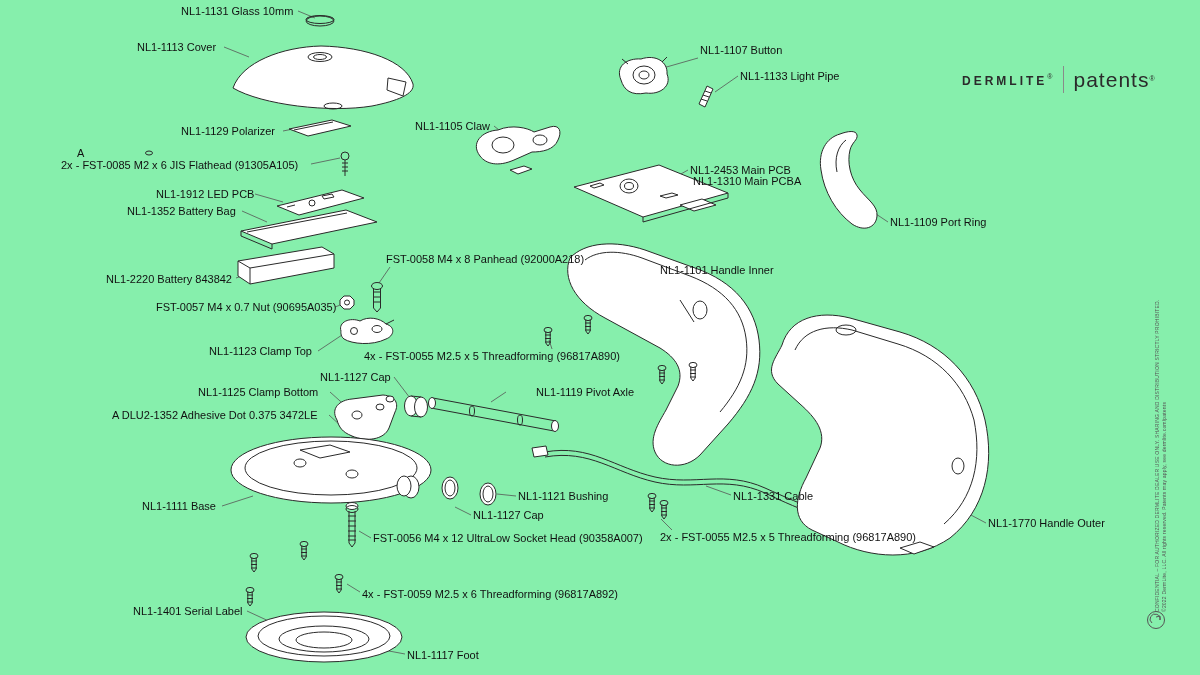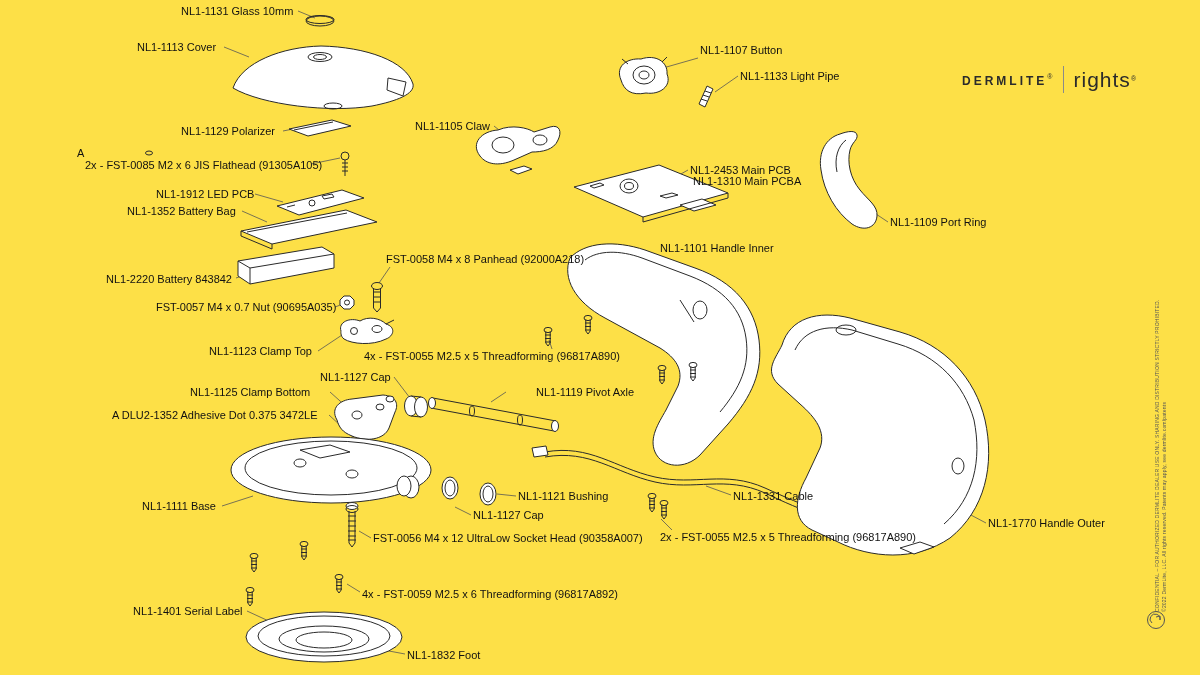--- a/index.html
+++ b/index.html
@@ -1,16 +1,16 @@
 <!DOCTYPE html>
 <html><head>
 <meta charset="utf-8">
 <style>
   html,body{margin:0;padding:0;background:#e8e8e8}
-  .stage{position:relative;width:1200px;height:675px;background:#fde047;overflow:hidden;
+  .stage{position:relative;width:1200px;height:675px;background:#86efac;overflow:hidden;
          font-family:"Liberation Sans",sans-serif;margin:0 auto}
   .art{position:absolute;left:0;top:0}
   .lbl{position:absolute;font-size:11px;line-height:12px;color:#111;white-space:nowrap}
   .brand{position:absolute;left:962px;top:66px;display:flex;align-items:center;gap:10px}
   .brand .derm{font-size:12px;font-weight:700;letter-spacing:3px;color:#2b2b2b}
   .brand .nailio{font-size:21px;font-weight:500;letter-spacing:1px;color:#2b2b2b}
   .brand .reg{font-size:7px;vertical-align:super;color:#2b2b2b}
   .brand .bar{width:1px;height:27px;background:#8a8a8a}
   .legal{position:absolute;font-size:5px;line-height:7px;color:#555;white-space:nowrap;
          transform-origin:0 0;transform:rotate(-90deg);letter-spacing:.2px}
@@ -260,56 +260,56 @@
     <g stroke="#555">
       <circle cx="1156" cy="620" r="8.5"></circle>
       <path d="M1152,623 a5,5 0 1 1 8,-3 M1160,620 l0,-4 -4,1"></path>
     </g>
   </svg>
 
   <div class="lbl" style="left:181px;top:5px">NL1-1131 Glass 10mm</div>
   <div class="lbl" style="left:137px;top:41px">NL1-1113 Cover</div>
   <div class="lbl" style="left:181px;top:125px">NL1-1129 Polarizer</div>
   <div class="lbl" style="left:77px;top:147px">A</div>
-  <div class="lbl" style="left:85px;top:159px">2x - FST-0085 M2 x 6 JIS Flathead (91305A105)</div>
+  <div class="lbl" style="left:61px;top:159px">2x - FST-0085 M2 x 6 JIS Flathead (91305A105)</div>
   <div class="lbl" style="left:156px;top:188px">NL1-1912 LED PCB</div>
   <div class="lbl" style="left:127px;top:205px">NL1-1352 Battery Bag</div>
   <div class="lbl" style="left:106px;top:273px">NL1-2220 Battery 843842</div>
   <div class="lbl" style="left:156px;top:301px">FST-0057 M4 x 0.7 Nut (90695A035)</div>
   <div class="lbl" style="left:209px;top:345px">NL1-1123 Clamp Top</div>
   <div class="lbl" style="left:320px;top:371px">NL1-1127 Cap</div>
-  <div class="lbl" style="left:190px;top:386px">NL1-1125 Clamp Bottom</div>
+  <div class="lbl" style="left:198px;top:386px">NL1-1125 Clamp Bottom</div>
   <div class="lbl" style="left:112px;top:409px">A DLU2-1352 Adhesive Dot 0.375 3472LE</div>
   <div class="lbl" style="left:142px;top:500px">NL1-1111 Base</div>
   <div class="lbl" style="left:133px;top:605px">NL1-1401 Serial Label</div>
-  <div class="lbl" style="left:407px;top:649px">NL1-1832 Foot</div>
+  <div class="lbl" style="left:407px;top:649px">NL1-1117 Foot</div>
   <div class="lbl" style="left:415px;top:120px">NL1-1105 Claw</div>
   <div class="lbl" style="left:386px;top:253px">FST-0058 M4 x 8 Panhead (92000A218)</div>
   <div class="lbl" style="left:364px;top:350px">4x - FST-0055 M2.5 x 5 Threadforming (96817A890)</div>
   <div class="lbl" style="left:536px;top:386px">NL1-1119 Pivot Axle</div>
   <div class="lbl" style="left:518px;top:490px">NL1-1121 Bushing</div>
   <div class="lbl" style="left:473px;top:509px">NL1-1127 Cap</div>
   <div class="lbl" style="left:373px;top:532px">FST-0056 M4 x 12 UltraLow Socket Head (90358A007)</div>
   <div class="lbl" style="left:362px;top:588px">4x - FST-0059 M2.5 x 6 Threadforming (96817A892)</div>
   <div class="lbl" style="left:700px;top:44px">NL1-1107 Button</div>
   <div class="lbl" style="left:740px;top:70px">NL1-1133 Light Pipe</div>
   <div class="lbl" style="left:690px;top:164px">NL1-2453 Main PCB</div>
   <div class="lbl" style="left:693px;top:175px">NL1-1310 Main PCBA</div>
   <div class="lbl" style="left:890px;top:216px">NL1-1109 Port Ring</div>
-  <div class="lbl" style="left:660px;top:242px">NL1-1101 Handle Inner</div>
+  <div class="lbl" style="left:660px;top:264px">NL1-1101 Handle Inner</div>
   <div class="lbl" style="left:733px;top:490px">NL1-1331 Cable</div>
   <div class="lbl" style="left:660px;top:531px">2x - FST-0055 M2.5 x 5 Threadforming (96817A890)</div>
   <div class="lbl" style="left:988px;top:517px">NL1-1770 Handle Outer</div>
 
   <div class="brand">
     <span>
       <span class="derm">DERMLITE</span><span class="reg">®</span>
     </span>
     <span class="bar"></span>
     <span>
-      <span class="nailio">rights</span><span class="reg">®</span>
+      <span class="nailio">patents</span><span class="reg">®</span>
     </span>
   </div>
 
   <div class="legal" style="left:1154px;top:612px">CONFIDENTIAL – FOR AUTHORIZED DERMLITE DEALER USE ONLY. SHARING AND DISTRIBUTION STRICTLY PROHIBITED.</div>
   <div class="legal" style="left:1161px;top:612px">©2022 DermLite, LLC. All rights reserved. Patents may apply, see dermlite.com/patents</div>
 
 </div>
 
 </body></html>

